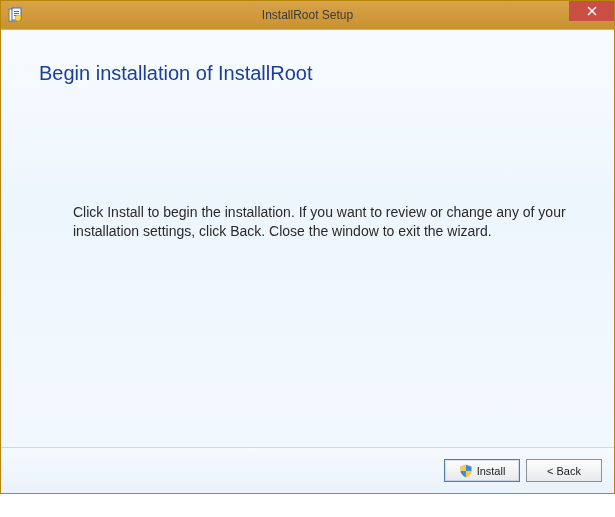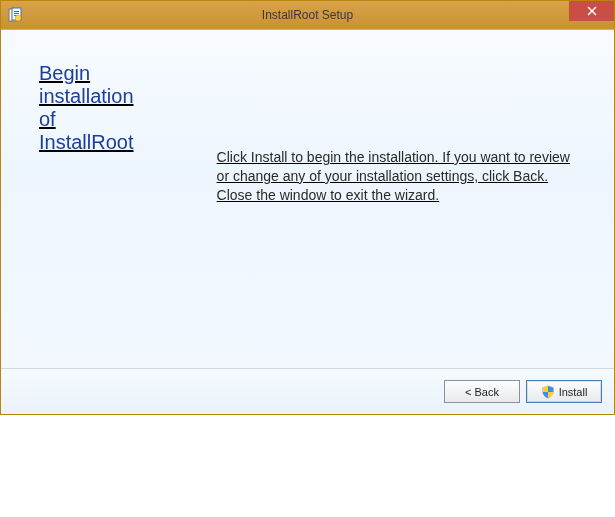--- a/index.html
+++ b/index.html
@@ -5,21 +5,21 @@
     * { box-sizing: border-box; margin: 0; padding: 0; }
     body {
       font-family: "Segoe UI", Tahoma, sans-serif;
       background: #fff;
       width: 615px;
       height: 517px;
       overflow: hidden;
     }
     .window {
       width: 615px;
-      height: 415px;
+      height: 494px;
       border: 1px solid #b8860b;
       background: #fff;
       display: flex;
       flex-direction: column;
     }
     .titlebar {
       height: 28px;
       background: linear-gradient(#d9a24a, #c8922f);
       display: flex;
       align-items: center;
@@ -55,21 +55,21 @@
       color: #fff;
       font-size: 12px;
       cursor: pointer;
     }
     .content {
       flex: 1;
       background: linear-gradient(180deg, #f7fbff 0%, #eef6fd 40%, #f2f8fe 100%);
       border-top: 1px solid #d6b26a;
       position: relative;
       display: flex;
-      text-decoration: underline;
+      flex-direction: column;
     }
     .heading {
       color: #1a3e99;
       font-size: 20px;
       font-weight: 400;
       padding: 32px 0 0 38px;
     }
     .body-text {
       color: #2a2a2a;
       font-size: 14px;
@@ -134,27 +134,27 @@
       </svg>
     </div>
   </div>
 
   <div class="content">
     <div class="heading">Begin installation of InstallRoot</div>
     <div class="body-text">Click Install to begin the installation.  If you want to review or change any of your installation settings, click Back.  Close the window to exit the wizard.</div>
   </div>
 
   <div class="footer">
-    <button class="btn">
-      <span>&lt; Back</span>
-    </button>
     <button class="btn primary">
       <svg class="shield" viewBox="0 0 16 16">
         <path d="M8 1 L14 3 V8 C14 11 11 14 8 15 C5 14 2 11 2 8 V3 Z" fill="#f0f0f0" stroke="#666" stroke-width="0.4"></path>
         <path d="M8 1 L14 3 V8 L8 8 Z" fill="#3a8de0"></path>
         <path d="M8 1 L2 3 V8 L8 8 Z" fill="#ffcc33"></path>
         <path d="M8 8 L14 8 C14 11 11 14 8 15 Z" fill="#ffcc33"></path>
         <path d="M8 8 L2 8 C2 11 5 14 8 15 Z" fill="#3a8de0"></path>
       </svg>
       <span>Install</span>
     </button>
+    <button class="btn">
+      <span>&lt; Back</span>
+    </button>
   </div>
 </div>
 
 </body></html>

